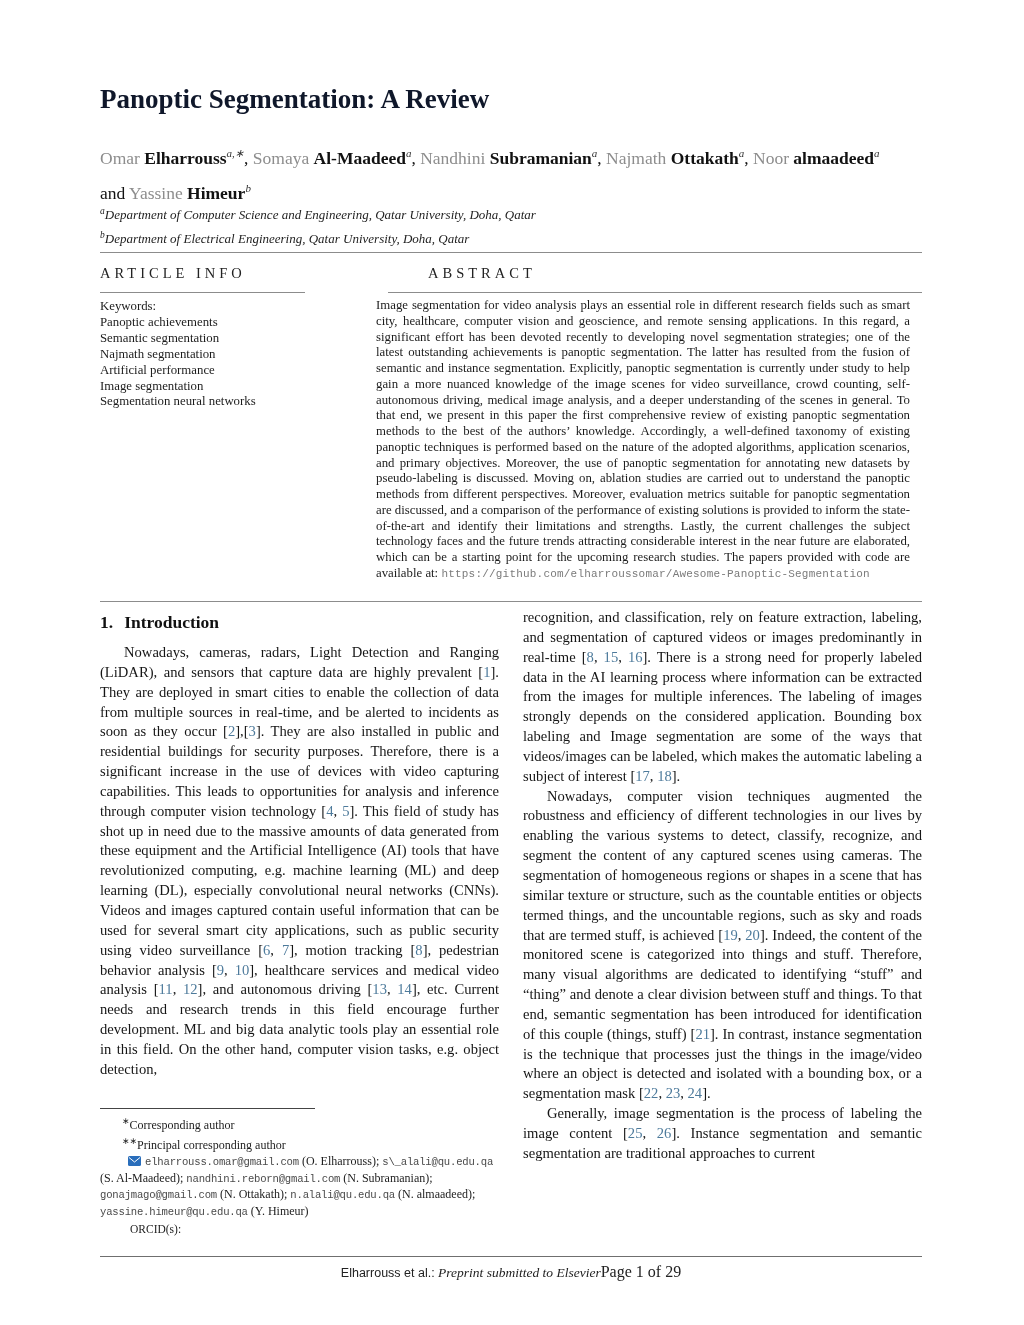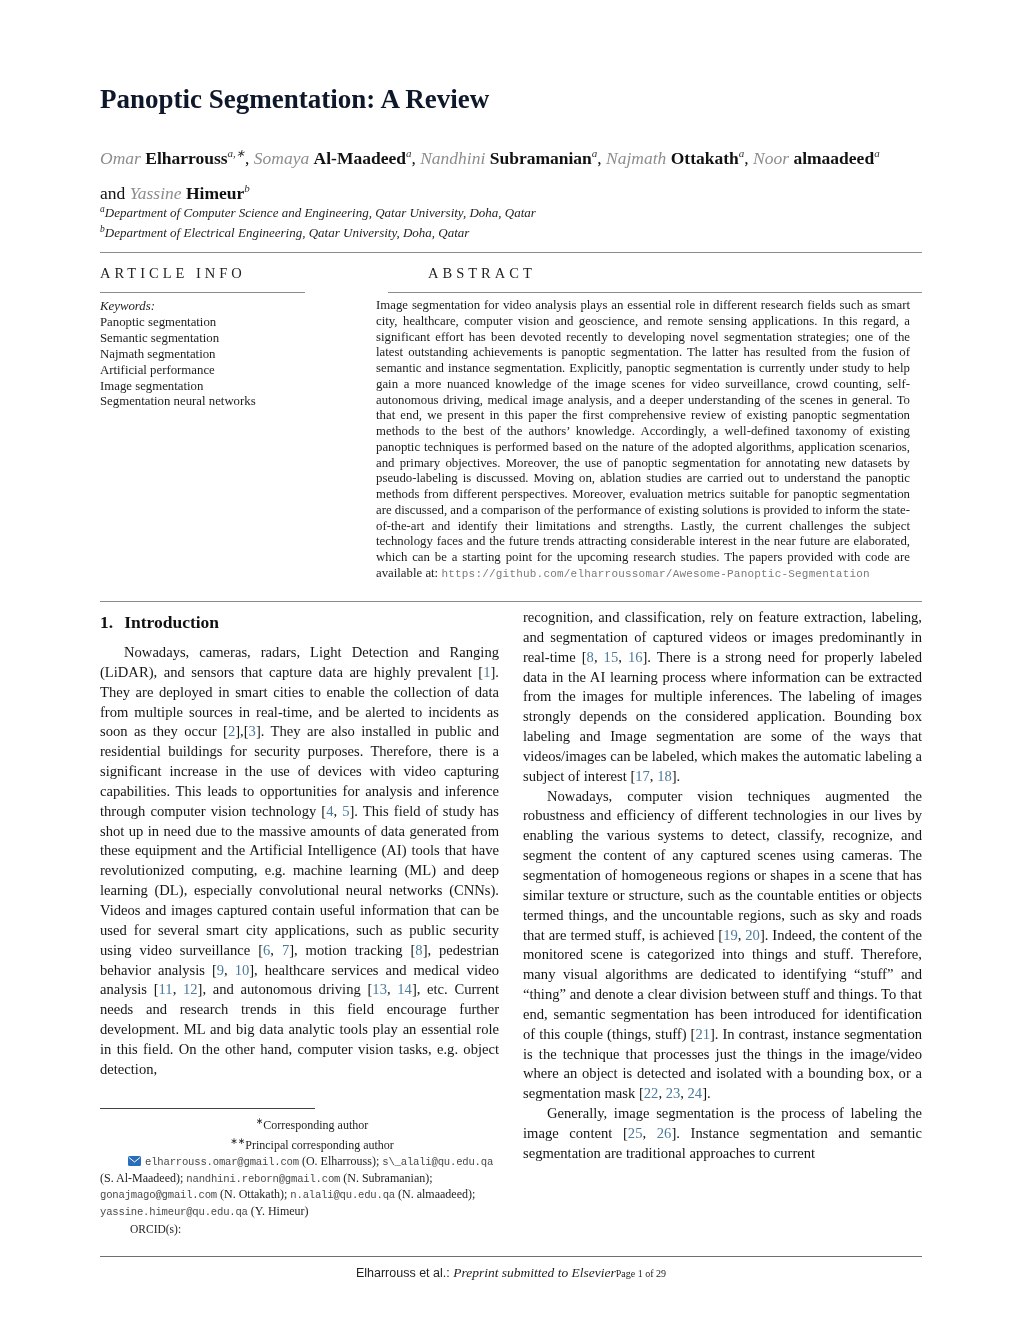--- a/index.html
+++ b/index.html
@@ -6,59 +6,59 @@
   .page {
     position:relative; width:1024px; height:1325px; background:#fff;
     font-family:"Liberation Serif", serif; color:#1a1a1a; overflow:hidden;
   }
   .abs { position:absolute; }
   .rule { position:absolute; border-top:1px solid #8c8c8c; height:0; }
 
   .title { left:100px; top:84px; font-size:27px; font-weight:bold; color:#0f172a; }
 
   .authors { left:100px; top:138px; width:780px; font-size:17.5px; line-height:30px; color:#111; }
-  .first { color:#8d8d8d;font-style:italic; }
+  .first { color:#8d8d8d; }
   .last { font-weight:bold; }
   sup.asup { font-style:italic; font-size:11px; color:#333; }
   .sep { color:#111; }
 
-  .affils { left:100px; top:201px; font-style:italic; font-size:13px; line-height:16px; color:#222; }
+  .affils { left:100px; top:201px; font-style:italic; font-size:13px; line-height:21px; color:#222; }
   .affils sup { font-size:9.5px; }
 
   .sec-head { font-size:14.5px; letter-spacing:4px; color:#222; }
   .kw-block { left:100px; top:299px; width:250px; font-size:12.8px; line-height:15.9px; color:#1c1c1c; }
-  .kw-label { font-style:italic; }
+  .kw-label { }
   .kw-item { display:block; }
 
   .abstract { left:376px; top:298px; width:534px; font-size:12.8px; line-height:15.75px; text-align:justify; color:#1c1c1c; }
   .abs-url { font-family:"Liberation Mono", monospace; font-size:11px; color:#7a7a7a; letter-spacing:0.2px; }
 
   .col-left  { left:100px; top:610px; width:399px; }
   .col-right { left:523px; top:608px; width:399px; }
   h2.intro { margin:2px 0 10px 0; font-size:17.5px; color:#111; }
   h2.intro .hsp { margin-left:11px; }
   .body-p { margin:0; font-size:14.6px; line-height:19.85px; text-align:justify; color:#151515; }
   .indent { text-indent:24px; }
   .cite { color:#4d7a9b; }
 
   .footnotes { left:100px; top:1108px; width:402px; font-size:12px; line-height:15.5px; color:#1c1c1c; }
   .fn-rule { border-top:1px solid #444; width:215px; margin:0 0 5px 0; }
-  .fn-line { padding-left:22px;text-align:center; }
+  .fn-line { padding-left:22px; }
   .fn-line sup { font-size:9px; }
   .emails { margin:1px 0 0 0; text-indent:28px; font-size:12px; line-height:15.5px; }
   .em { font-family:"Liberation Mono", monospace; font-size:10.6px; color:#4a4a4a; letter-spacing:-0.2px; }
   .own { font-size:12px; color:#1c1c1c; }
   .env { position:relative; top:1px; margin-right:4px; }
   .orcid { padding-left:30px; font-size:11.5px; margin-top:2px; }
 
   .footer-rule { left:100px; top:1256px; width:822px; border-top:1px solid #6f6f6f; }
   .footer { left:100px; top:1263px; width:822px; display:flex; justify-content:center; align-items:baseline; }
   .f-name { font-family:"Liberation Sans", sans-serif; font-size:12.5px; color:#222; }
   .f-work { font-style:italic; font-size:13.5px; color:#222; }
-  .f-page { font-size:10px; color:#222; }
+  .f-page { font-size:16px; color:#222; }
 </style>
 </head>
 <body>
 
 <div class="page">
 
   <div class="abs title">Panoptic Segmentation: A Review</div>
 
   <div class="abs authors">
     <span><span class="first">Omar</span> <span class="last">Elharrouss</span><sup class="asup">a,∗</sup><span class="sep">,</span></span>
@@ -76,21 +76,21 @@
 
   <div class="rule" style="left:100px; top:252px; width:822px;"></div>
 
   <div class="abs sec-head" style="left:100px; top:265px;">ARTICLE INFO</div>
   <div class="abs sec-head" style="left:388px; top:265px;margin-left:40px;">ABSTRACT</div>
   <div class="rule" style="left:100px; top:292px; width:205px;"></div>
   <div class="rule" style="left:388px; top:292px; width:534px;"></div>
 
   <div class="abs kw-block">
     <span class="kw-label">Keywords:</span>
-    <span class="kw-item">Panoptic segmentation</span>
+    <span class="kw-item">Panoptic achievements</span>
     <span class="kw-item">Semantic segmentation</span>
     <span class="kw-item">Najmath segmentation</span>
     <span class="kw-item">Artificial performance</span>
     <span class="kw-item">Image segmentation</span>
     <span class="kw-item">Segmentation neural networks</span>
   </div>
 
   <div class="abs abstract">
     <span>Image segmentation for video analysis plays an essential role in different research fields such as smart city, healthcare, computer vision and geoscience, and remote sensing applications. In this regard, a significant effort has been devoted recently to developing novel segmentation strategies; one of the latest outstanding achievements is panoptic segmentation. The latter has resulted from the fusion of semantic and instance segmentation. Explicitly, panoptic segmentation is currently under study to help gain a more nuanced knowledge of the image scenes for video surveillance, crowd counting, self-autonomous driving, medical image analysis, and a deeper understanding of the scenes in general. To that end, we present in this paper the first comprehensive review of existing panoptic segmentation methods to the best of the authors’ knowledge. Accordingly, a well-defined taxonomy of existing panoptic techniques is performed based on the nature of the adopted algorithms, application scenarios, and primary objectives. Moreover, the use of panoptic segmentation for annotating new datasets by pseudo-labeling is discussed. Moving on, ablation studies are carried out to understand the panoptic methods from different perspectives. Moreover, evaluation metrics suitable for panoptic segmentation are discussed, and a comparison of the performance of existing solutions is provided to inform the state-of-the-art and identify their limitations and strengths. Lastly, the current challenges the subject technology faces and the future trends attracting considerable interest in the near future are elaborated, which can be a starting point for the upcoming research studies. The papers provided with code are available at:</span>
     <span class="abs-url">https://github.com/elharroussomar/Awesome-Panoptic-Segmentation</span>

